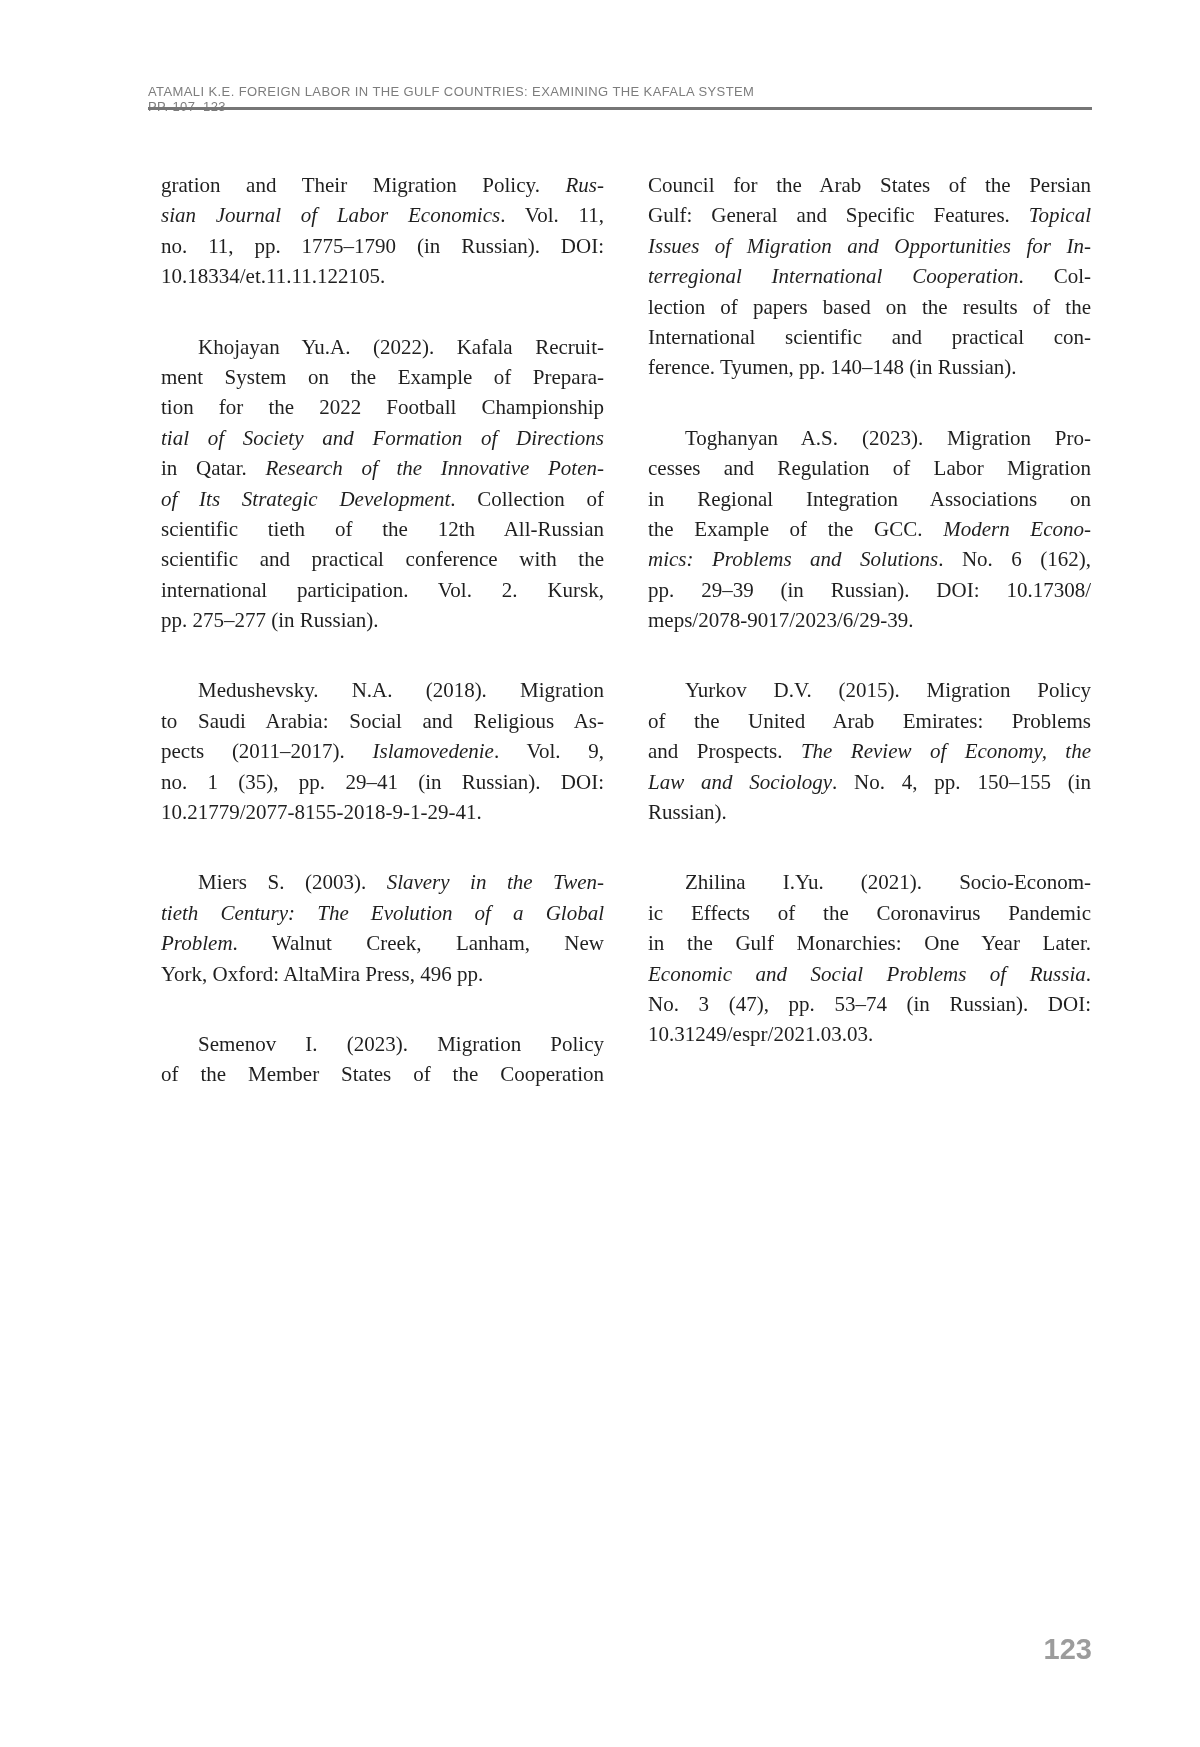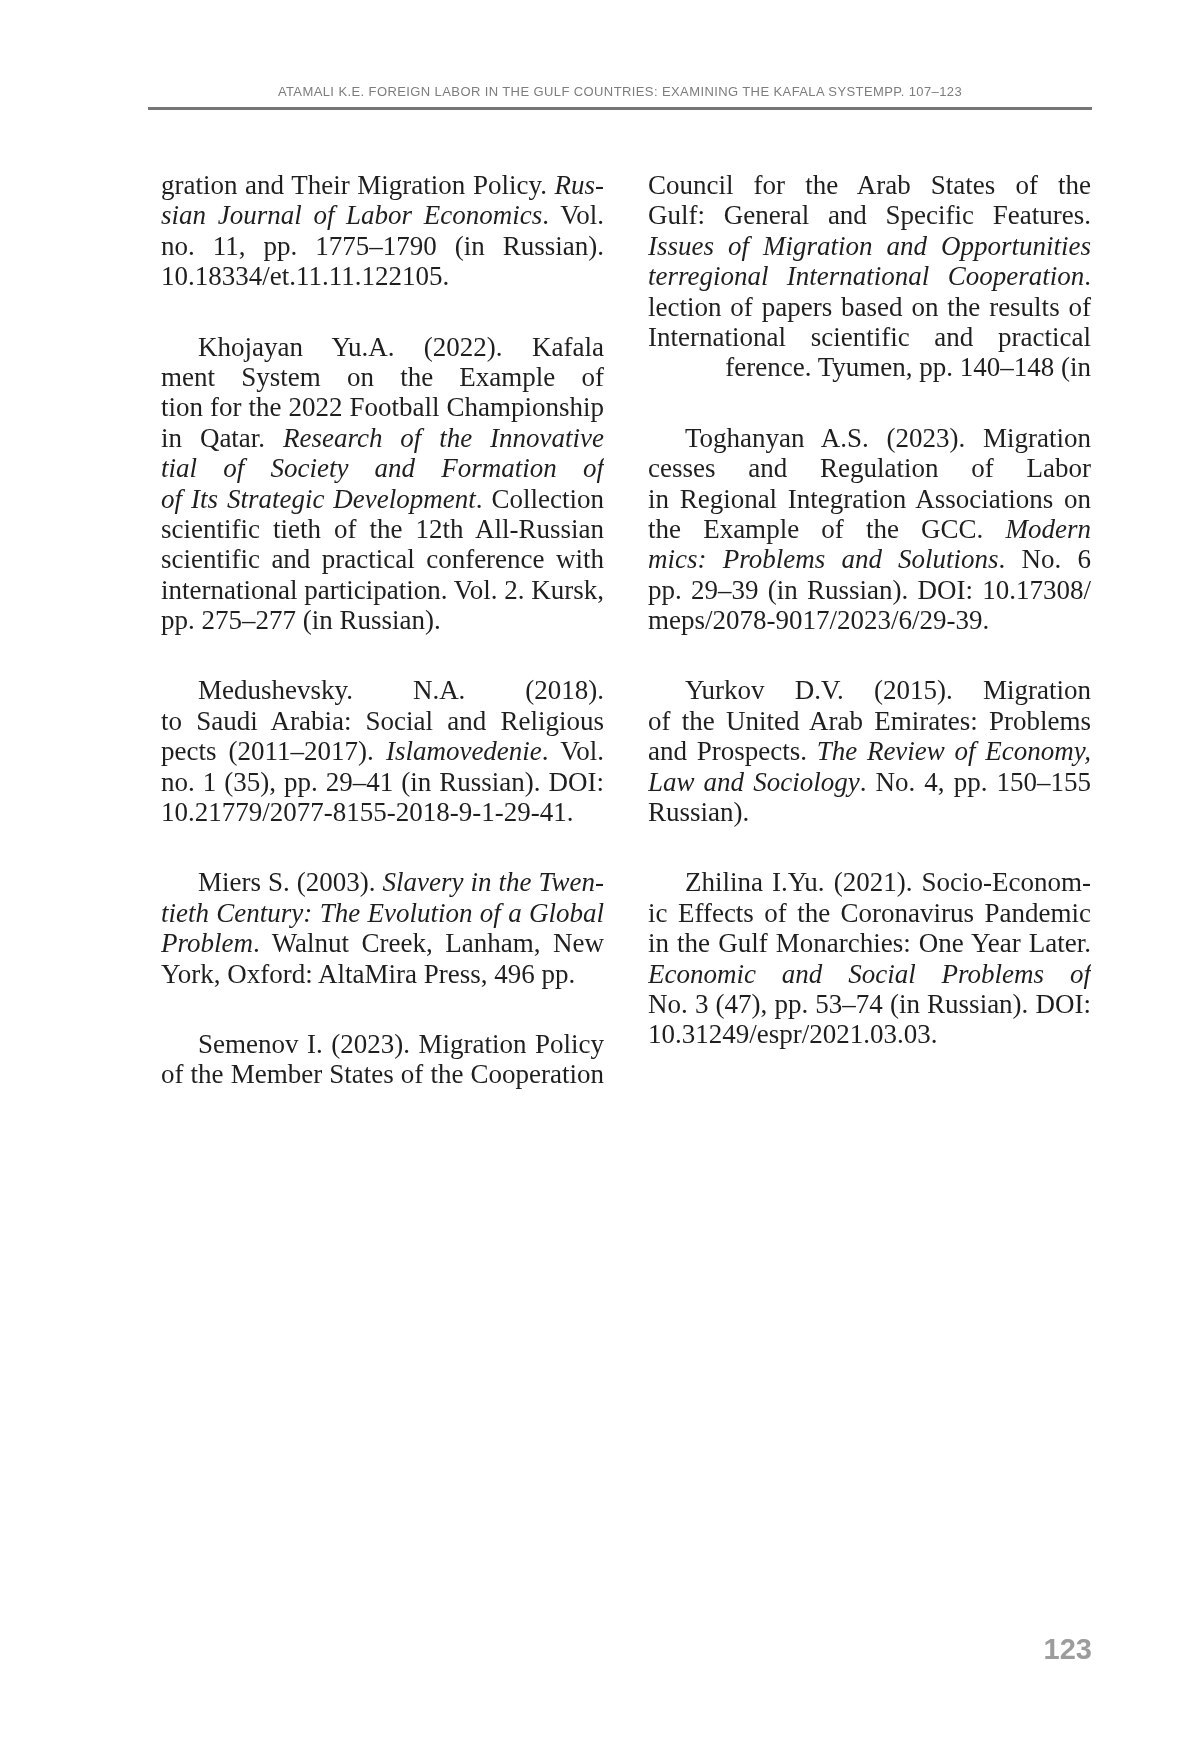--- a/index.html
+++ b/index.html
@@ -11,31 +11,32 @@
     color:#1f1f1f;
     overflow:hidden;
   }
   .running-header{
     position:absolute;
     left:148px;top:84px;width:944px;
     display:flex;justify-content:center;align-items:baseline;
     font-family:"Liberation Sans","DejaVu Sans",sans-serif;
     font-size:13px;letter-spacing:0.4px;color:#7d7d7d;
     white-space:nowrap;
+    flex-direction:column;
   }
   .header-rule{
     position:absolute;
     left:148px;top:107px;width:944px;height:2.5px;
     background:#767676;
   }
   .ref-columns{
     position:absolute;
     left:161px;top:170px;width:930px;
     display:flex;gap:44px;
-    font-size:27px;line-height:30.4px;
+    font-size:21px;line-height:30.4px;
   }
   .ref-col{flex:1 1 0;min-width:0;}
   .line{
     text-align:justify;
     text-align-last:justify;
     height:30.4px;
     overflow:hidden;
   }
   .line::after{content:"";display:inline-block;width:100%;}
   .line.ind{padding-left:37px;margin-top:40px;}
@@ -64,22 +65,22 @@
 
   <div class="ref-columns">
     <div class="ref-col" id="refcol-left">
         <div class="line"><span>gration and Their Migration Policy. </span><i>Rus-</i></div>
         <div class="line"><i>sian Journal of Labor Economics</i><span>. Vol. 11,</span></div>
         <div class="line"><span>no. 11, pp. 1775–1790 (in Russian). DOI:</span></div>
         <div class="line last"><span>10.18334/et.11.11.122105.</span></div>
         <div class="line ind"><span>Khojayan Yu.A. (2022). Kafala Recruit-</span></div>
         <div class="line"><span>ment System on the Example of Prepara-</span></div>
         <div class="line"><span>tion for the 2022 Football Championship</span></div>
+        <div class="line"><i>tial of Society and Formation of Directions</i></div>
         <div class="line"><span>in Qatar. </span><i>Research of the Innovative Poten-</i></div>
-        <div class="line"><i>tial of Society and Formation of Directions</i></div>
         <div class="line"><i>of Its Strategic Development</i><span>. Collection of</span></div>
         <div class="line"><span>scientific tieth of the 12th All-Russian</span></div>
         <div class="line"><span>scientific and practical conference with the</span></div>
         <div class="line"><span>international participation. Vol. 2. Kursk,</span></div>
         <div class="line last"><span>pp. 275–277 (in Russian).</span></div>
         <div class="line ind"><span>Medushevsky. N.A. (2018). Migration</span></div>
         <div class="line"><span>to Saudi Arabia: Social and Religious As-</span></div>
         <div class="line"><span>pects (2011–2017). </span><i>Islamovedenie</i><span>. Vol. 9,</span></div>
         <div class="line"><span>no. 1 (35), pp. 29–41 (in Russian). DOI:</span></div>
         <div class="line last"><span>10.21779/2077-8155-2018-9-1-29-41.</span></div>

